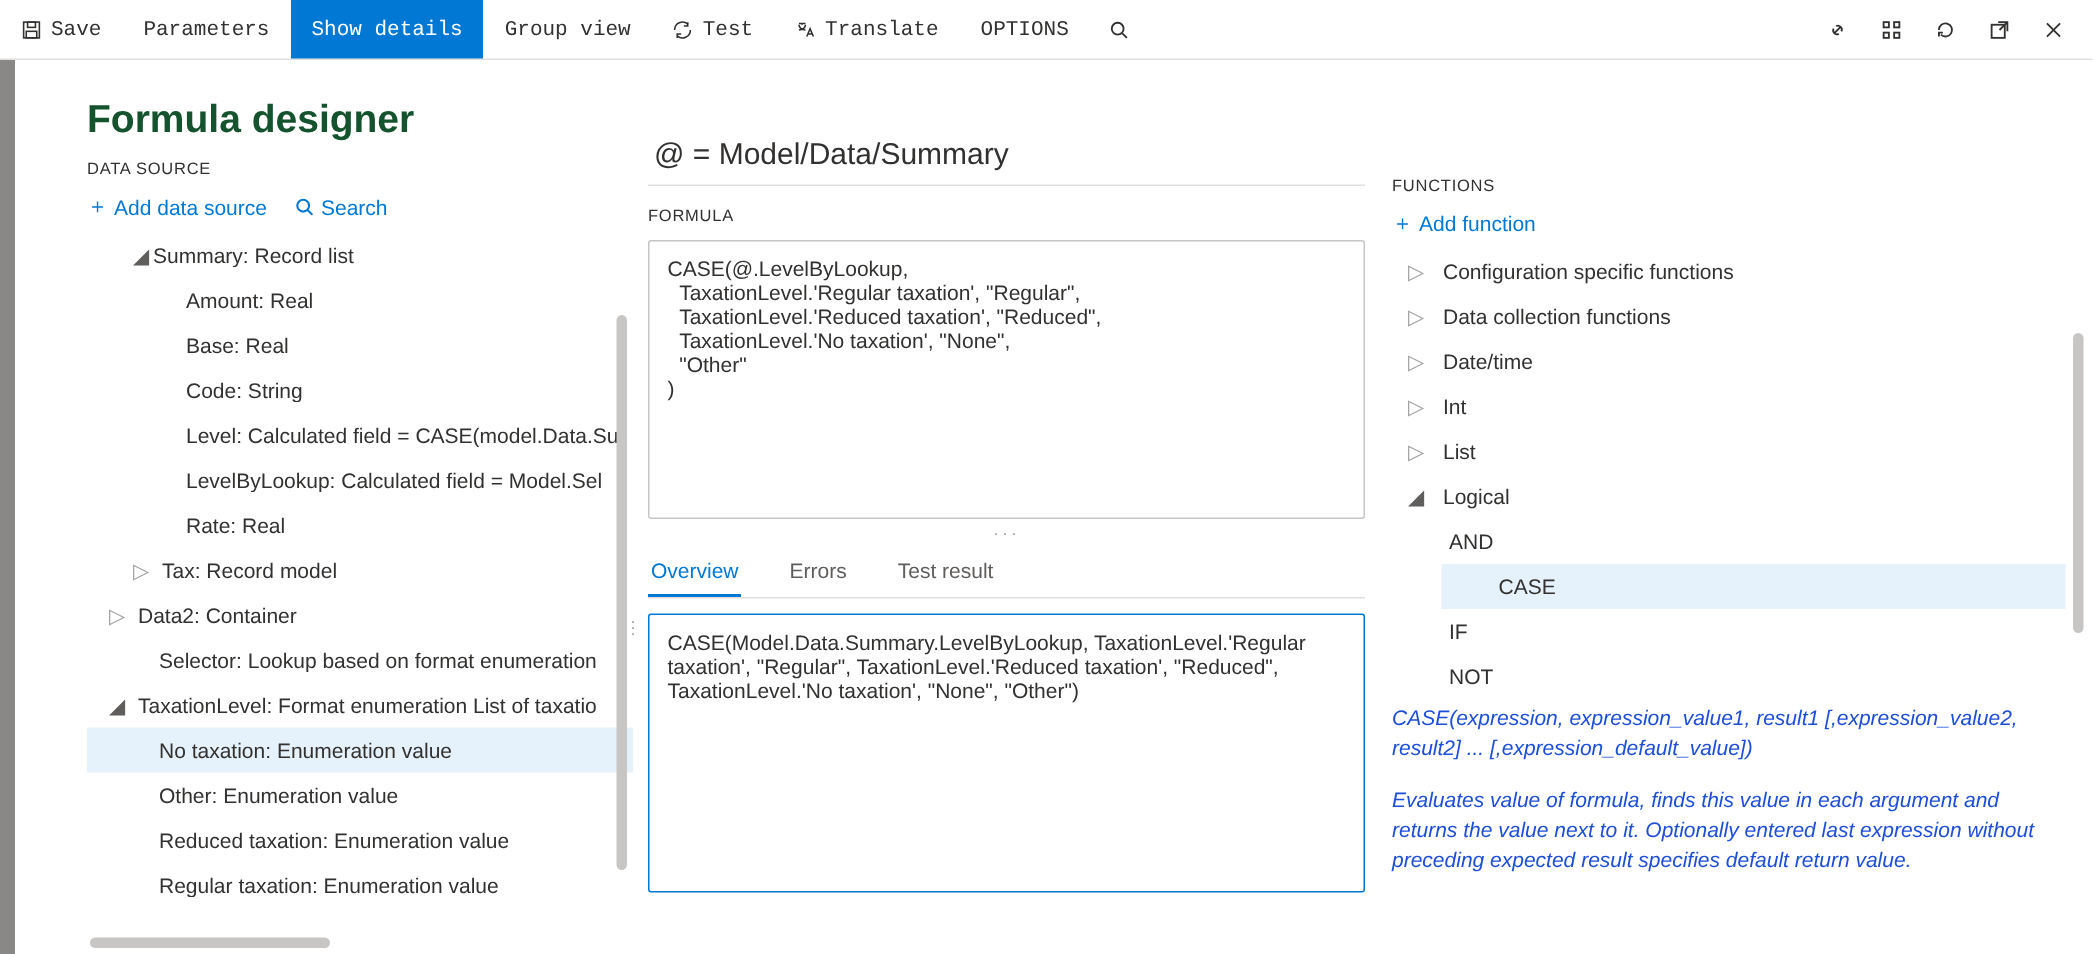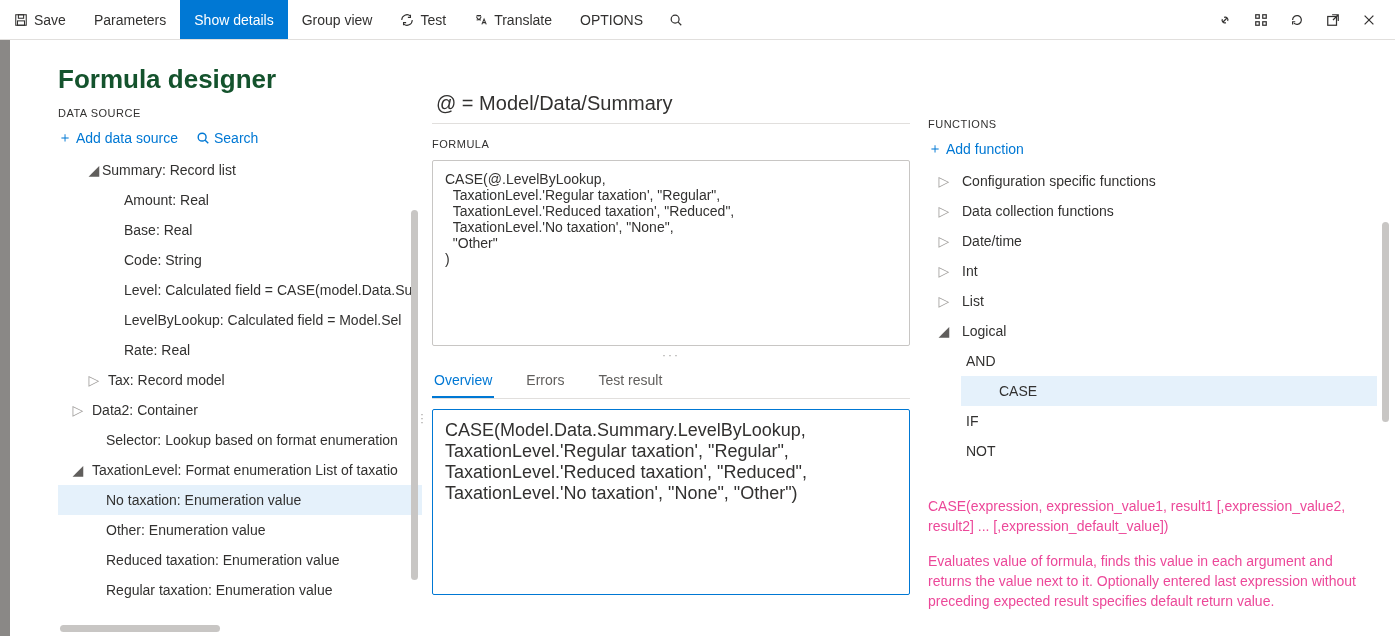--- a/index.html
+++ b/index.html
@@ -11,20 +11,21 @@
     overflow: hidden;
     width: 1395px;
     height: 636px;
   }
   .toolbar {
     height: 40px;
     display: flex;
     align-items: center;
     border-bottom: 1px solid #e1dfdd;
     background: #fff;
+    font-family: Liberation Mono, monospace;
   }
   .toolbar-left { display: flex; align-items: center; height: 100%; }
   .toolbar-right { margin-left: auto; display: flex; align-items: center; padding-right: 8px; }
   .toolbar-item {
     height: 100%;
     padding: 0 14px;
     display: flex;
     align-items: center;
     font-size: 14px;
     color: #323130;
@@ -206,41 +207,42 @@
     border-bottom: 2px solid transparent;
   }
   .mid-tab.active {
     color: #0078d4;
     border-bottom-color: #0078d4;
   }
   .overview-box {
     border: 1px solid #0078d4;
     border-radius: 2px;
     padding: 10px 12px;
-    font-size: 18px;
+    font-size: 14px;
     background: #fff;
     min-height: 186px;
   }
   .fn-tree-row {
     height: 30px;
     display: flex;
     align-items: center;
     font-size: 14px;
     cursor: pointer;
     padding-left: 8px;
   }
   .fn-tree-row.selected { background: #e5f1fb; margin-left: 33px; }
   .fn-tree-row .tree-expander { margin-right: 10px; }
   .fn-child { padding-left: 38px; }
   .fn-desc {
     font-size: 14px;
-    color: #ec4899;
-    margin-top: 30px;
+    color: #1d4ed8;
+    margin-top: 2px;
     line-height: 1.45;
     padding-right: 4px;
+    font-style: italic;
   }
   .fn-desc-block { margin-bottom: 14px; }
   .icon { width: 14px; height: 14px; }
 </style>
 </head>
 <body>
 
 <div class="toolbar">
   <div class="toolbar-left">
     <div class="toolbar-item">

